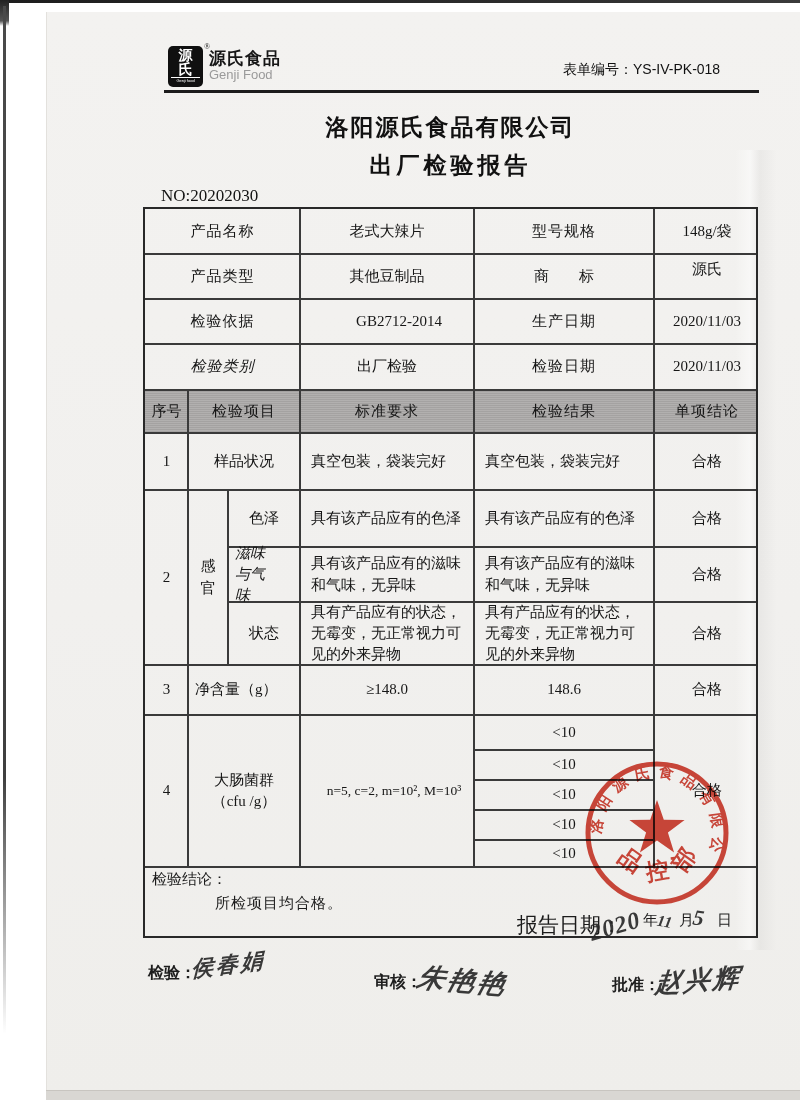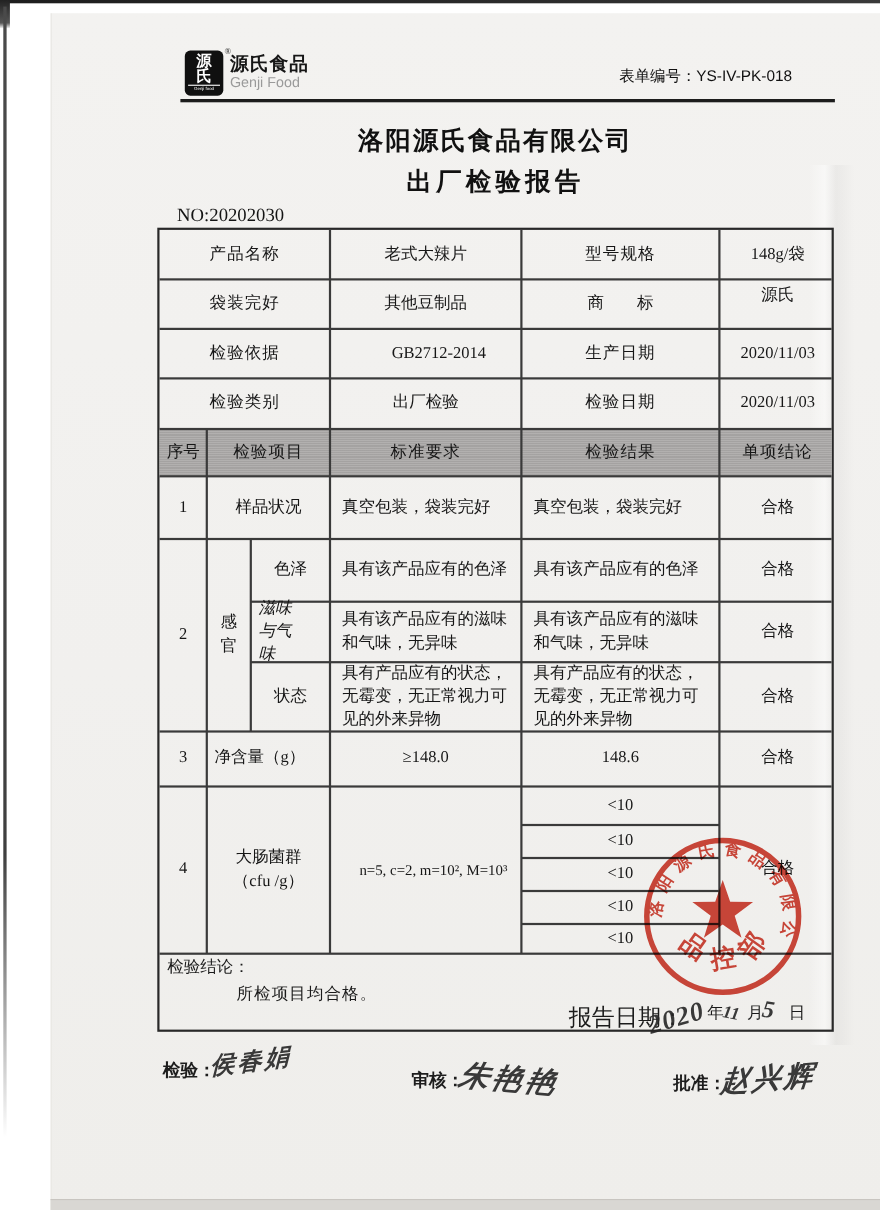--- a/index.html
+++ b/index.html
@@ -99,31 +99,31 @@
     <div class="vl" style="left:82.2px;top:281px;height:175px;"></div>
     <div class="vl" style="left:154.2px;top:0;height:658px;"></div>
     <div class="vl" style="left:328.2px;top:0;height:658px;"></div>
     <div class="vl" style="left:508.2px;top:0;height:658px;"></div>
 
     <div class="c" style="left:155px;top:0;width:174px;height:45px;">老式大辣片</div>
     <div class="c" style="left:0;top:0;width:155px;height:45px;letter-spacing:1px;">产品名称</div>
     <div class="c" style="left:329px;top:0;width:180px;height:45px;letter-spacing:1px;">型号规格</div>
     <div class="c" style="left:509px;top:0;width:106px;height:45px;">148g/袋</div>
 
-    <div class="c" style="left:0;top:45px;width:155px;height:45px;letter-spacing:1px;">袋装完好</div>
+    <div class="c" style="left:0;top:45px;width:155px;height:45px;letter-spacing:1px;">产品类型</div>
     <div class="c" style="left:155px;top:45px;width:174px;height:45px;">其他豆制品</div>
     <div class="c" style="left:329px;top:45px;width:180px;height:45px;">商　　标</div>
     <div class="c" style="left:509px;top:45px;width:106px;height:31px;">源氏</div>
 
     <div class="c" style="left:0;top:90px;width:155px;height:45px;letter-spacing:1px;">检验依据</div>
     <div class="c" style="left:167px;top:90px;width:174px;height:45px;">GB2712-2014</div>
     <div class="c" style="left:329px;top:90px;width:180px;height:45px;letter-spacing:1px;">生产日期</div>
     <div class="c" style="left:509px;top:90px;width:106px;height:45px;">2020/11/03</div>
 
-    <div class="c" style="left:0;top:135px;width:155px;height:46px;letter-spacing:1px;">检验类别</div>
+    <div class="c" style="left:0;top:135px;width:155px;height:46px;letter-spacing:1px;font-style:italic;">检验类别</div>
     <div class="c" style="left:155px;top:135px;width:174px;height:46px;">出厂检验</div>
     <div class="c" style="left:329px;top:135px;width:180px;height:46px;letter-spacing:1px;">检验日期</div>
     <div class="c" style="left:509px;top:135px;width:106px;height:46px;">2020/11/03</div>
 
     <div class="c" style="left:0;top:181px;width:43px;height:43px;">序号</div>
     <div class="c" style="left:43px;top:181px;width:112px;height:43px;letter-spacing:1px;">检验项目</div>
     <div class="c" style="left:155px;top:181px;width:174px;height:43px;letter-spacing:1px;">标准要求</div>
     <div class="c" style="left:329px;top:181px;width:180px;height:43px;letter-spacing:1px;">检验结果</div>
     <div class="c" style="left:509px;top:181px;width:106px;height:43px;letter-spacing:1px;">单项结论</div>
 

